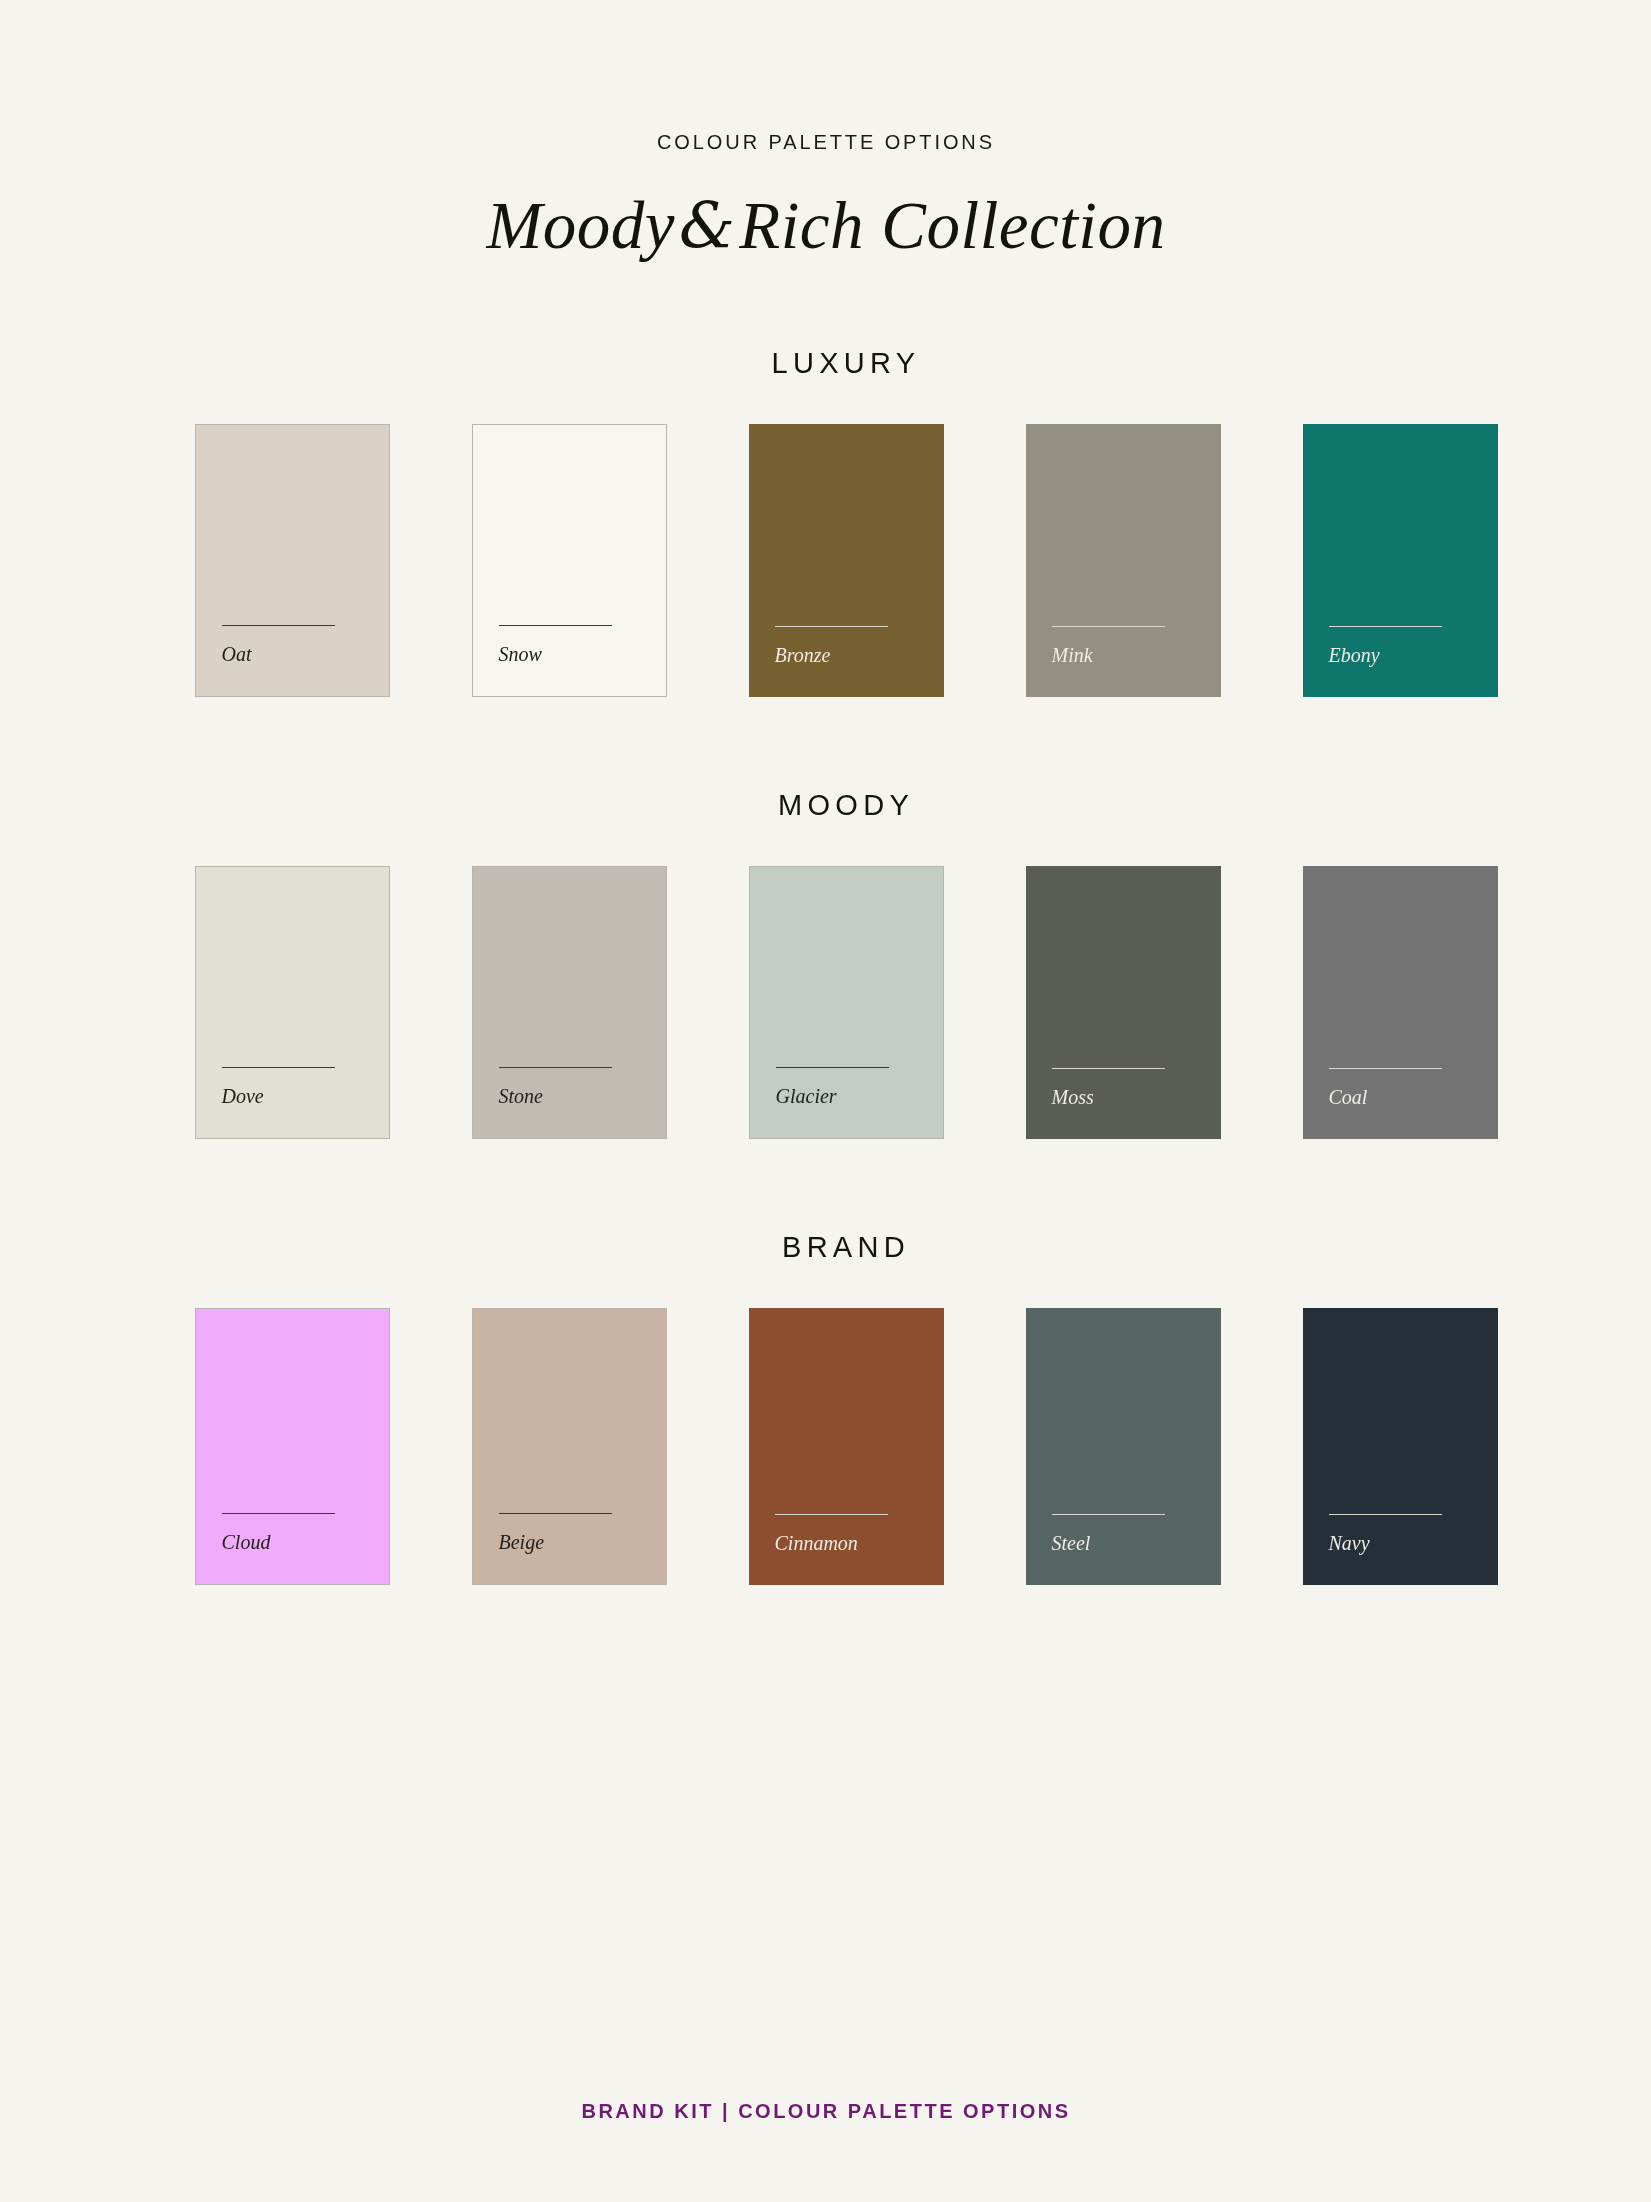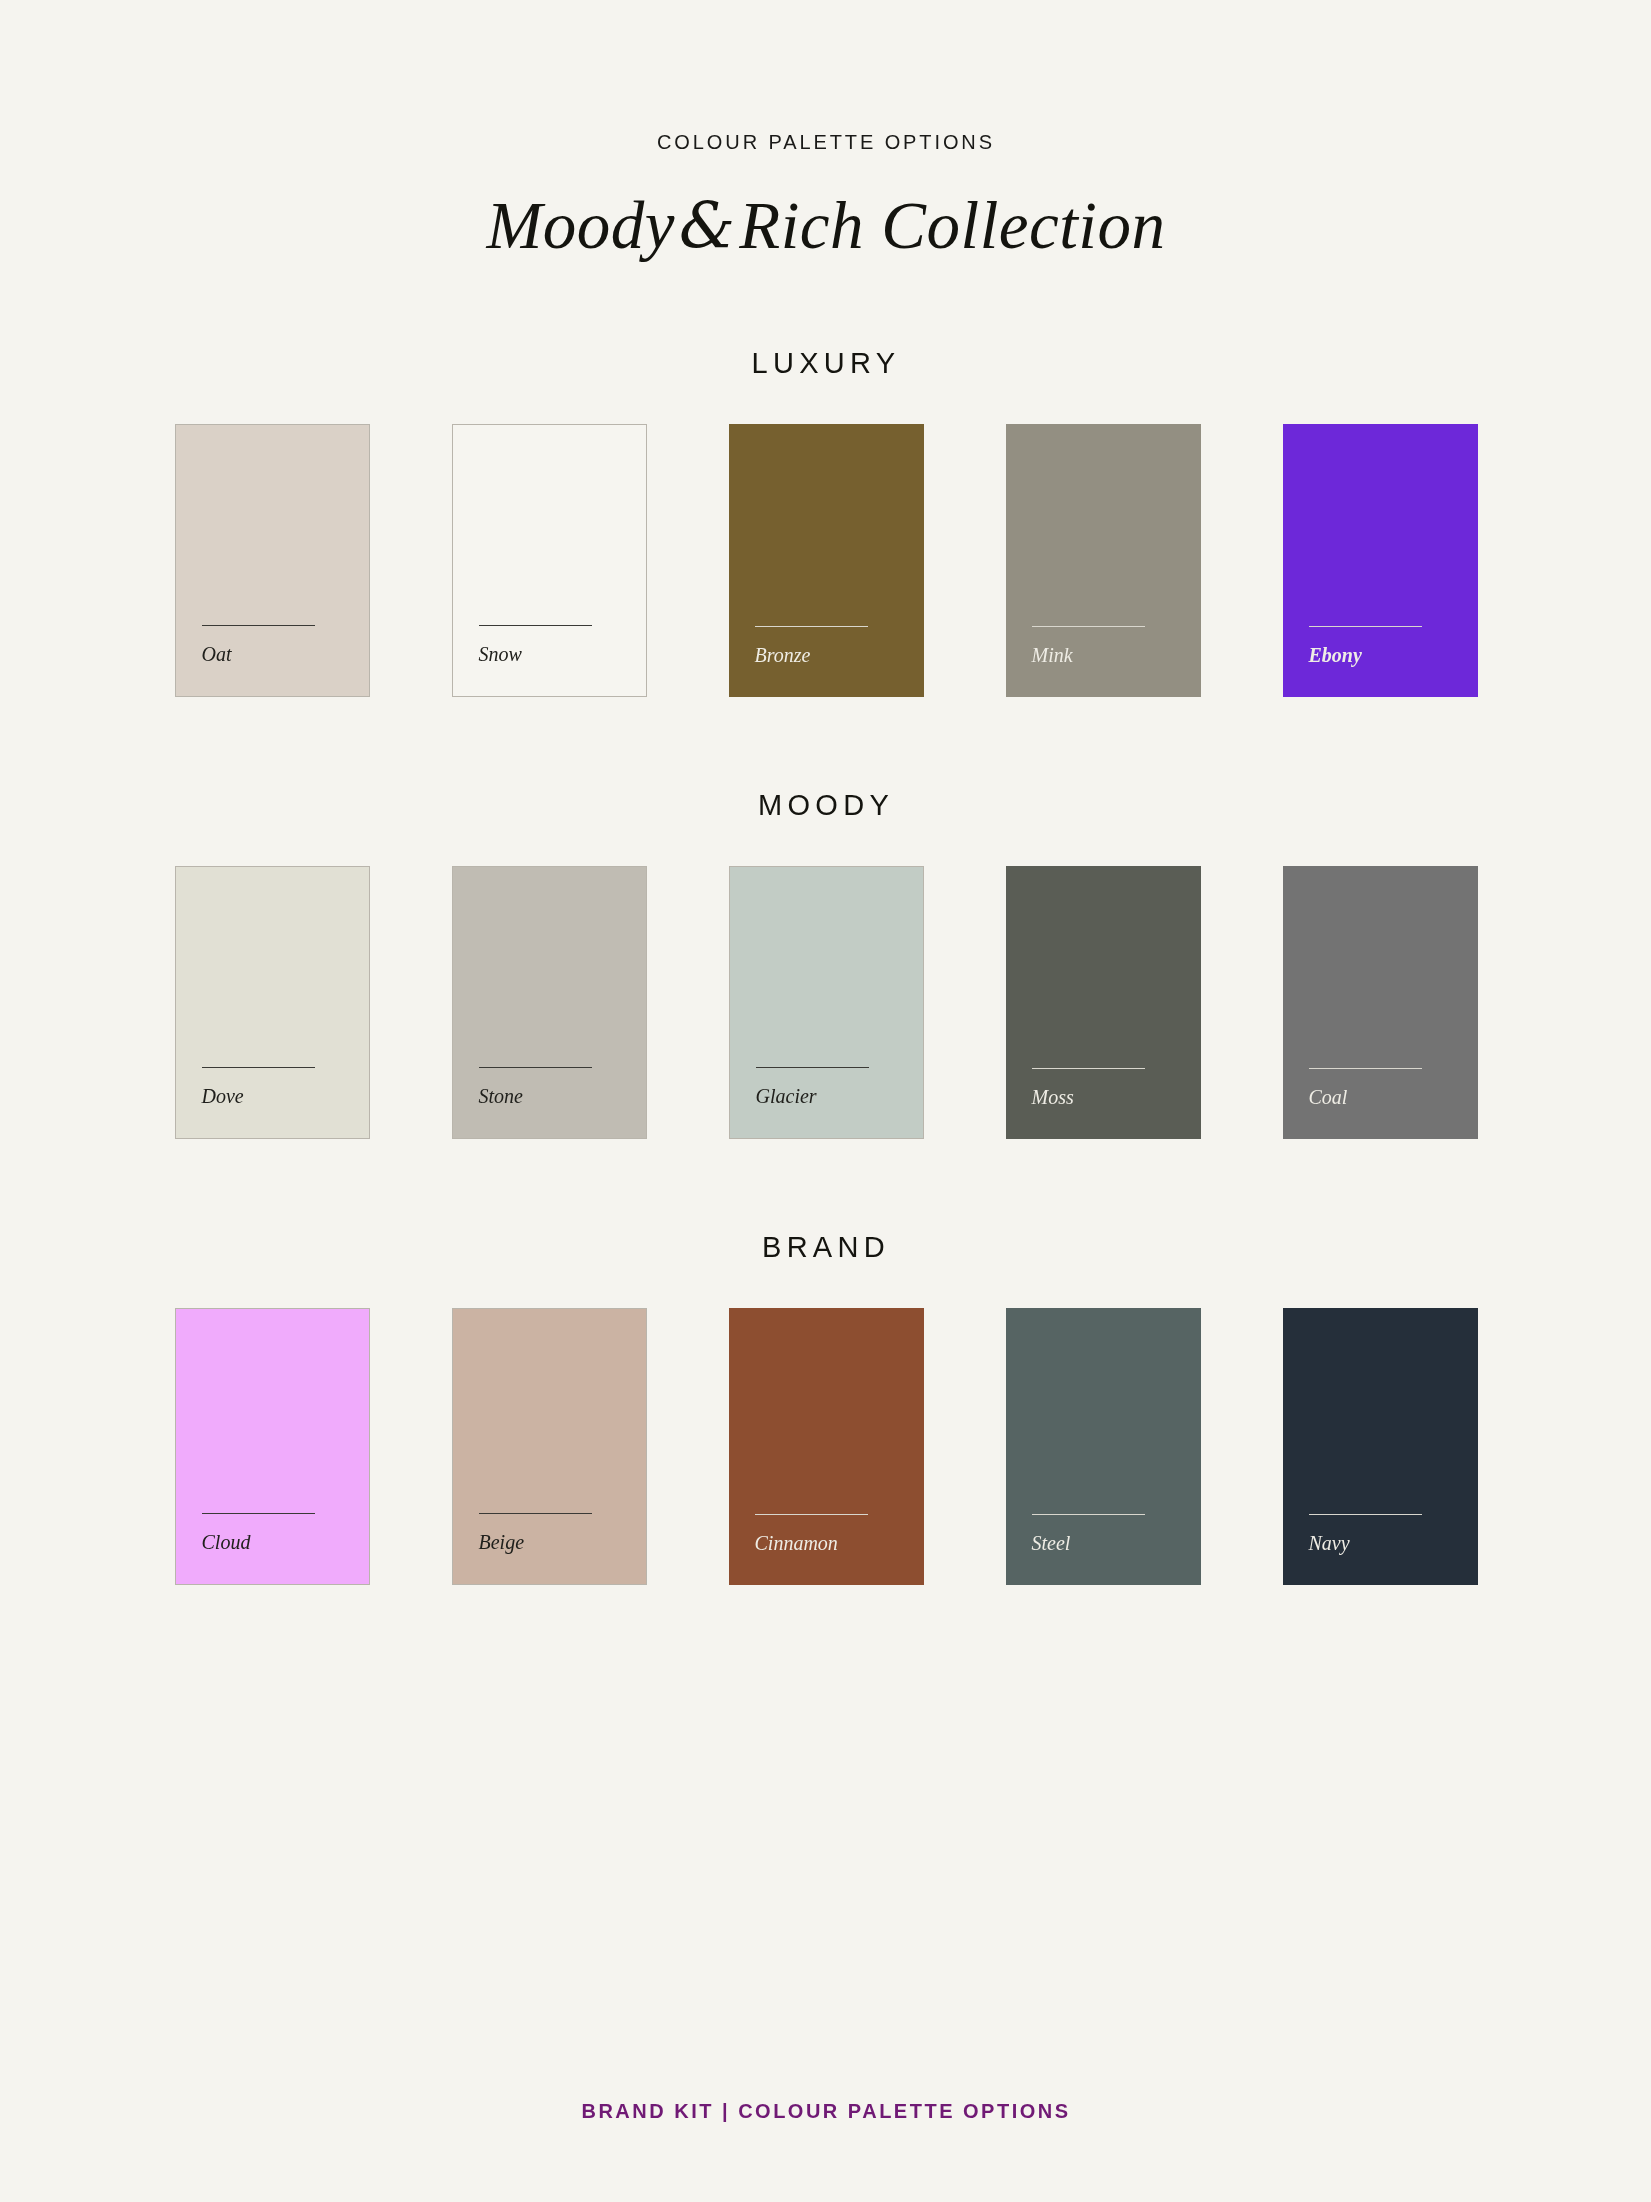--- a/index.html
+++ b/index.html
@@ -48,20 +48,21 @@
   .main-title .amp {
     font-family: "DejaVu Serif", "Liberation Serif", serif;
     font-style: italic;
     font-size: 63px;
     padding: 0 3.8px;
   }
 
   
   .sections {
     margin-top: 90px;
+    padding-left: 20px;
   }
   .section {
     width: 1652px;
   }
   .section + .section {
     margin-top: 94px;
   }
   .section-title {
     text-align: center;
     font-size: 29px;
@@ -163,21 +164,21 @@
             <div class="swatch-label">Snow</div>
           </div>
           <div class="swatch on-dark" style="background: rgb(118, 96, 47);">
             <div class="swatch-rule"></div>
             <div class="swatch-label">Bronze</div>
           </div>
           <div class="swatch on-dark" style="background: rgb(147, 143, 130);">
             <div class="swatch-rule"></div>
             <div class="swatch-label">Mink</div>
           </div>
-          <div class="swatch on-dark" style="background: #6d28d9; font-weight: bold;">
+          <div class="swatch on-dark" style="background: #0f766e;">
             <div class="swatch-rule"></div>
             <div class="swatch-label">Ebony</div>
           </div>
         </div>
       </div>
       <div class="section">
         <div class="section-title">MOODY</div>
         <div class="swatch-row">
           <div class="swatch bordered" style="background: rgb(225, 224, 212);">
             <div class="swatch-rule"></div>

